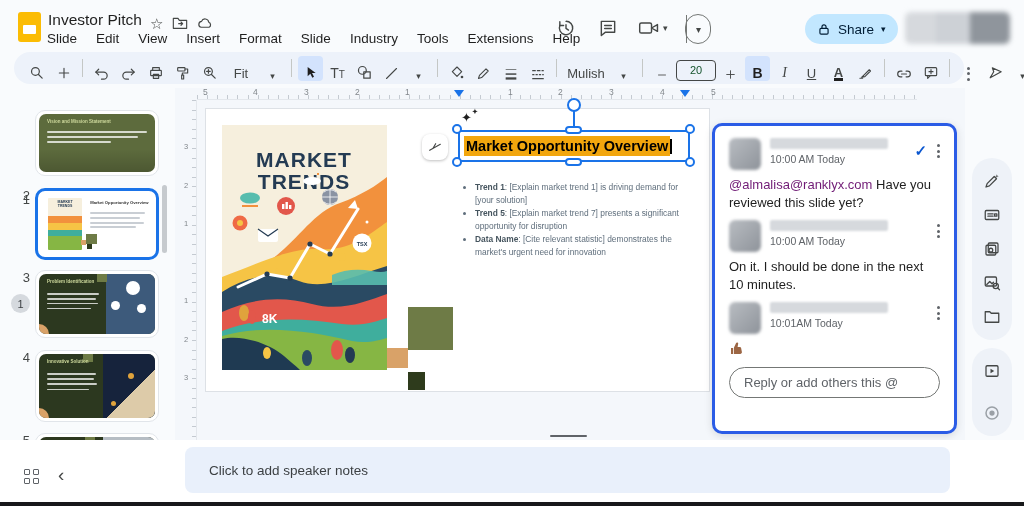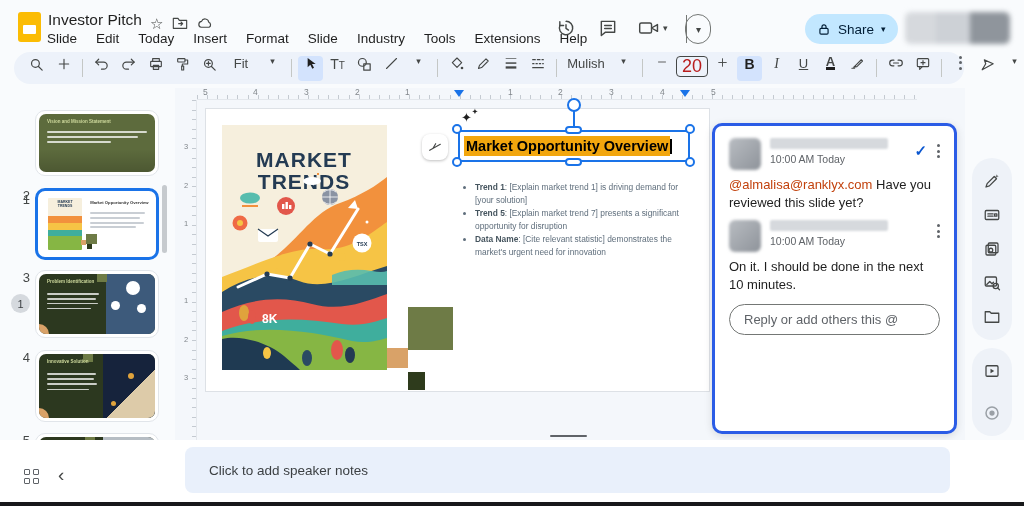--- a/index.html
+++ b/index.html
@@ -21,26 +21,26 @@
 .hbtn{position:absolute;top:10px;display:flex;align-items:center;justify-content:center}
 #slideshow-btn{left:685px;height:30px;border:1px solid #747775;border-radius:16px;display:flex;align-items:stretch;background:#f9fbfd}
 #slideshow-btn .lbl{display:flex;align-items:center;padding:0 14px;font-size:13.5px;color:#1f1f1f}
 #slideshow-btn .divd{width:1px;background:#747775}
 #slideshow-btn .car{display:flex;align-items:center;padding:0 9px;font-size:10px;color:#444746}
 #share-btn{left:805px;height:30px;background:#c2e7ff;border-radius:16px;display:flex;align-items:center;padding:0 12px;gap:7px;color:#001d35;font-size:13.5px}
 #avatar-blur{left:905px;top:8px;width:105px;height:32px;position:absolute;border-radius:6px;background:linear-gradient(90deg,#d6d9dd 0 30%,#cdd1d6 30% 62%,#8f959c 62% 100%);filter:blur(2.5px)}
 
 
 #tbar{position:absolute;left:14px;top:52px;width:950px;height:32px;background:#edf2fa;border-radius:16px;display:flex;align-items:center;padding:0 10px;gap:2px}
-.tb{min-width:25px;height:25px;border-radius:4px;display:flex;align-items:flex-start;justify-content:center;color:#444746;font-size:13px;flex:0 0 auto}
+.tb{min-width:25px;height:25px;border-radius:4px;display:flex;align-items:flex-end;justify-content:center;color:#444746;font-size:13px;flex:0 0 auto}
 .tb.sel{background:#d3e3fd}
 .sep{width:1px;height:18px;background:#c4c7c5;margin:0 4px;flex:0 0 auto}
 .car{font-size:9px;color:#444746}
 .tb-txt{font-size:13px;color:#444746}
-#font-size-box{width:32px;height:21px;border:1.5px solid #444746;border-radius:4px;display:flex;align-items:center;justify-content:center;font-size:18px;color:#b91c1c}
+#font-size-box{width:40px;height:21px;border:1.5px solid #444746;border-radius:4px;display:flex;align-items:center;justify-content:center;font-size:11px;color:#14532d}
 .dots{display:flex;flex-direction:column;gap:2.5px}
 .dots i{width:3px;height:3px;border-radius:50%;background:#5f6368}
 .bld{font-weight:bold;color:#0b57d0}
 .ital{font-style:italic;font-family:"Liberation Serif",serif}
 .undl{text-decoration:underline}
 .acolor{font-weight:bold;border-bottom:3px solid #1f1f1f;line-height:11px}
 
 
 #strip{position:absolute;left:0;top:88px;width:175px;height:372px;overflow:hidden}
 .snum{position:absolute;left:14px;width:16px;text-align:right;font-size:13px;color:#444746}
@@ -85,21 +85,21 @@
 #cpanel{position:absolute;left:712px;top:123px;width:245px;height:311px;background:#fff;border:3px solid #2b5ce6;border-radius:10px;box-shadow:0 2px 8px rgba(0,0,0,.12);padding:12px 14px;display:flex;flex-direction:column;gap:9px}
 .comment{display:flex;flex-direction:column;gap:6px}
 .chead{display:flex;align-items:flex-start;gap:9px}
 .cavatar{width:32px;height:32px;border-radius:6px;background:linear-gradient(135deg,#b9bdc2,#8e939a);filter:blur(1.5px);flex:0 0 auto}
 .cmeta{flex:1 1 auto}
 .cname{width:118px;height:11px;border-radius:2px;background:#d6d9dd;filter:blur(1.2px);margin-bottom:4px}
 .ctime{font-size:10.5px;color:#5f6368}
 .cactions{display:flex;align-items:center;gap:10px;padding-top:4px}
 .ccheck{color:#0b57d0;font-size:15px;font-weight:bold}
 .cbody{font-size:13px;line-height:1.35;color:#1f1f1f}
-.mention{color:#c2410c}
+.mention{color:#701a75}
 #reply-pill{margin-top:2px;height:31px;border:1px solid #747775;border-radius:16px;display:flex;align-items:center;padding:0 14px;font-size:13px;color:#5f6368}
 
 
 .rail-pill{position:absolute;left:972px;width:40px;background:#eef2f8;border-radius:20px;display:flex;flex-direction:column;align-items:center}
 .rail-btn{width:40px;height:44px;display:flex;align-items:center;justify-content:center;color:#444746}
 
 
 #notesrow{position:absolute;left:0;top:440px;width:1024px;height:62px;background:#fff}
 #grid-icon{position:absolute;left:24px;top:469px;width:16px;height:16px;display:grid;grid-template-columns:6px 6px;grid-template-rows:6px 6px;gap:3px}
 #grid-icon i{border:1.6px solid #5f6368;border-radius:1px}
@@ -124,21 +124,21 @@
         </svg>
     </span>
     <span class="hmini" style="left:197px;top:13px">
       <svg width="17" height="12" viewBox="0 0 24 16">
           <path class="ic" d="M6 14a4.2 4.2 0 0 1 .4-8.3A5.3 5.3 0 0 1 16.6 7 3.8 3.8 0 0 1 17 14z"></path>
         </svg>
     </span>
     <div id="menubar">
       <span>Slide</span>
       <span>Edit</span>
-      <span>Today</span>
+      <span>View</span>
       <span>Insert</span>
       <span>Format</span>
       <span>Slide</span>
       <span>Industry</span>
       <span>Tools</span>
       <span>Extensions</span>
       <span>Help</span>
     </div>
     <span class="hbtn" style="left:556px;top:14px">
       <svg width="20" height="20" viewBox="0 0 24 24">
@@ -549,20 +549,41 @@
             <span class="dots">
               <i></i>
               <i></i>
               <i></i>
             </span>
           </div>
       </div>
       <div class="cbody"><span>On it. I should be done in the next 10 minutes.</span></div>
     </div>
 
+    <div class="comment">
+      <div class="chead">
+        <div class="cavatar"></div>
+        <div class="cmeta">
+          <div class="cname"></div>
+          <div class="ctime">10:01AM Today</div>
+        </div>
+        <div class="cactions">
+            <span class="dots">
+              <i></i>
+              <i></i>
+              <i></i>
+            </span>
+          </div>
+      </div>
+      <div class="cbody">
+        <svg width="16" height="16" viewBox="0 0 16 16">
+            <path d="M2 8h2.2v6H2z M5 14h6.2c1 0 1.9-.9 1.7-1.9l-.8-4C11.9 7.3 11.2 7 10.5 7H8.6l.6-3.2c.2-1.1-1.5-1.8-2.1-.7L5 7.6z" fill="#9c6644"></path>
+          </svg>
+      </div>
+    </div>
 
     <div id="reply-pill">
       <span>Reply or add others this @</span>
     </div>
   </div>
 
   <div class="rail-pill" style="top:158px;height:182px;padding:6px 0">
     <span class="rail-btn">
         <svg width="18" height="18" viewBox="0 0 24 24">
           <path class="ic" d="M4 20l1.5-4.5L15 6l3 3-9.5 9.5z"></path>

